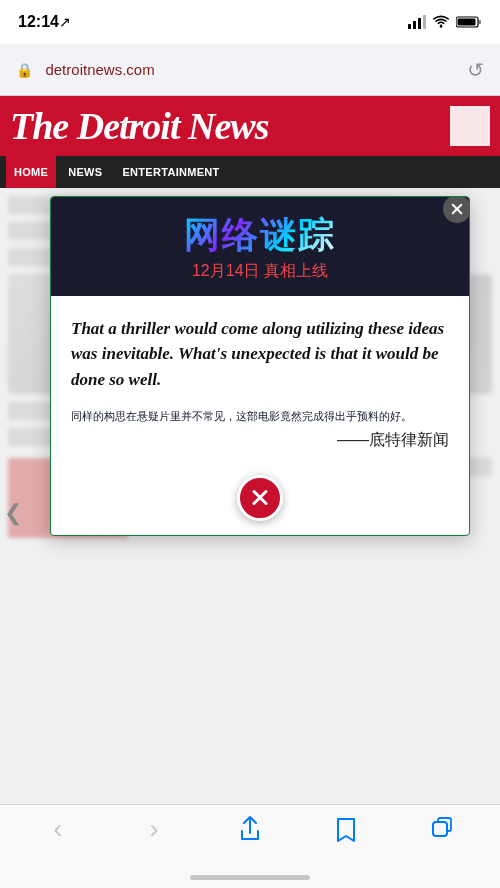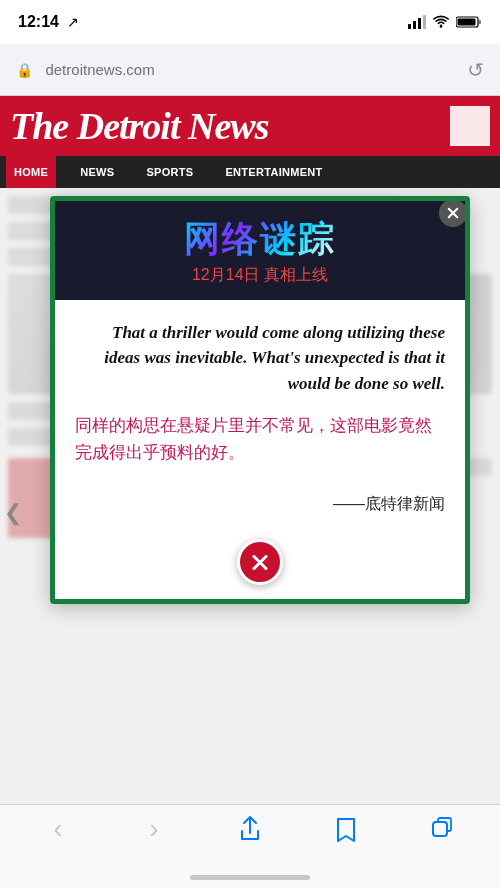--- a/index.html
+++ b/index.html
@@ -46,21 +46,21 @@
       justify-content: center;
       gap: 12px;
       padding: 0 16px;
     }
     .lock-icon {
       color: #30a14e;
       font-size: 14px;
     }
     .url-text {
       font-size: 15px;
-      color: #737373;
+      color: #7f1d1d;
       font-weight: 400;
     }
     .reload-btn {
       margin-left: auto;
       font-size: 18px;
       color: #8e8e93;
     }
 
     
     .site-header {
@@ -86,21 +86,21 @@
       opacity: 0.9;
     }
 
     
     .nav-bar {
       height: 32px;
       background: #222;
       display: flex;
       align-items: center;
       padding: 16px 6px;
-      gap: 16px;
+      gap: 4px;
       overflow: hidden;
     }
     .nav-item {
       color: #fff;
       font-size: 11px;
       font-weight: 600;
       padding: 0 8px;
       height: 32px;
       display: flex;
       align-items: center;
@@ -120,21 +120,21 @@
       background: #f0f0f0;
     }
 
     
     .ad-popup {
       position: absolute;
       top: 8px;
       left: 50px;
       right: 30px;
       background: #fff;
-      border: 5px solid #15803d;
+      border: 1px solid #15803d;
       border-radius: 4px;
       box-shadow: 0 4px 20px rgba(0,0,0,0.25);
       z-index: 10;
       overflow: hidden;
     }
 
     
     .ad-close-top {
       position: absolute;
       top: -2px;
@@ -192,30 +192,29 @@
     .ad-review {
       padding: 20px 20px 16px;
     }
     .ad-review-en {
       font-size: 17px;
       font-weight: 700;
       line-height: 1.5;
       color: #111;
       font-family: Georgia, serif;
       font-style: italic;
-      text-align: right;
     }
     .ad-review-cn {
       margin-top: 16px;
-      font-size: 17px;
+      font-size: 11px;
       line-height: 1.6;
-      color: #be185d;
+      color: #0f172a;
     }
     .ad-attribution {
-      margin-top: 28px;
+      margin-top: 4px;
       text-align: right;
       font-size: 16px;
       color: #222;
       font-weight: 500;
     }
 
     
     .ad-close-bottom {
       display: flex;
       justify-content: center;
@@ -321,21 +320,21 @@
       transform: translateY(-50%);
       font-size: 22px;
       color: #888;
       z-index: 5;
     }
   </style>
 </head>
 <body>
 
 <div class="status-bar">
-  <div style="display:flex;align-items:center;gap:8px;">
+  <div style="display:flex;align-items:center;gap:0;">
     <span class="status-time">12:14</span>
     <span style="font-size:14px;color:#000;">↗</span>
   </div>
   <div class="status-icons">
 
     <svg width="18" height="14" viewBox="0 0 18 14">
       <rect x="0" y="9" width="3" height="5" rx="0.5" fill="#000"></rect>
       <rect x="5" y="6" width="3" height="8" rx="0.5" fill="#000"></rect>
       <rect x="10" y="3" width="3" height="11" rx="0.5" fill="#000"></rect>
       <rect x="15" y="0" width="3" height="14" rx="0.5" fill="#000" opacity="0.3"></rect>
@@ -364,21 +363,20 @@
 </div>
 
 <div class="site-header">
   <span class="site-title">The Detroit News</span>
   <div class="site-header-right"></div>
 </div>
 
 <div class="nav-bar">
   <span class="nav-item active">HOME</span>
   <span class="nav-item">NEWS</span>
-  <span class="nav-item">SPORTS</span>
   <span class="nav-item">ENTERTAINMENT</span>
 
 </div>
 
 <div class="page-content">
 
   <div class="blurred-content">
     <div class="blur-row" style="width:80%;"></div>
     <div class="blur-row" style="width:60%;"></div>
     <div class="blur-row" style="width:90%;"></div>

